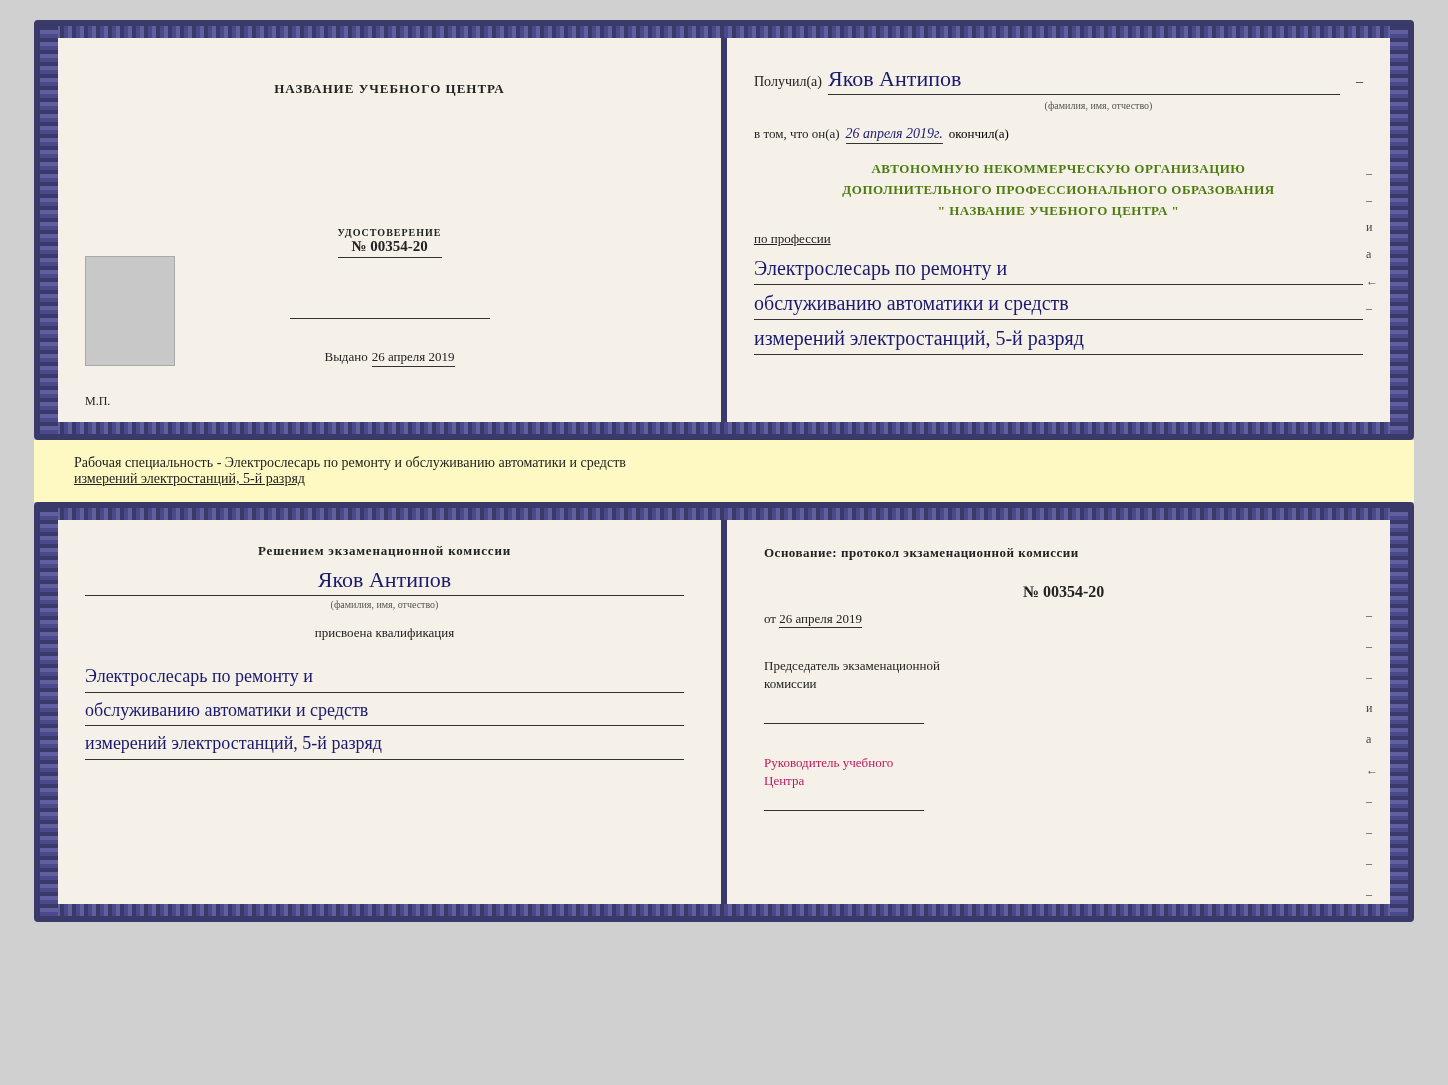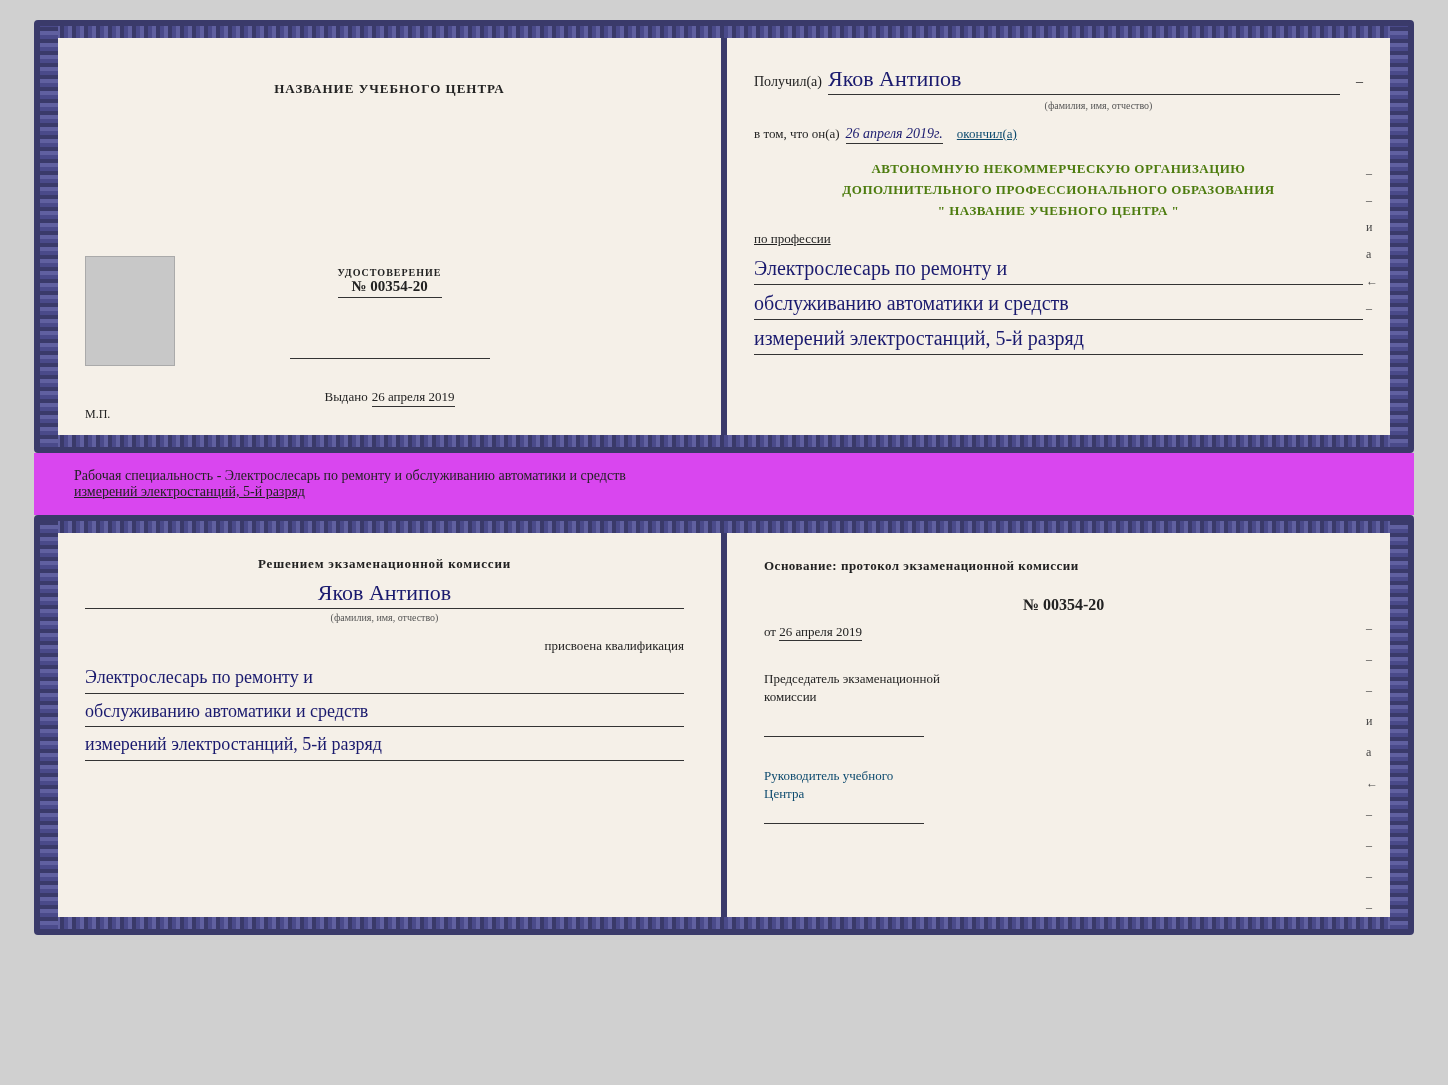--- a/index.html
+++ b/index.html
@@ -111,21 +111,20 @@
     .page-right {
       padding: 30px 45px 40px 30px;
     }
 
     
     .center-name {
       font-size: 13px;
       font-weight: bold;
       letter-spacing: 1px;
       text-align: center;
-      margin-bottom: 40px;
       margin-top: 10px;
       color: #222;
     }
 
     .udostoverenie-block {
       text-align: center;
       margin-bottom: 30px;
     }
 
     .udostoverenie-title {
@@ -258,21 +257,21 @@
       border-bottom: 1px solid #333;
       margin-bottom: 2px;
     }
 
     
     .middle-text {
       width: 100%;
       padding: 15px 40px;
       font-size: 14px;
       color: #222;
-      background: #d946ef;
+      background: #fef9c3;
     }
 
     
     .qualification-book {
       display: flex;
       width: 100%;
       background: #f5f0e8;
       border: 6px solid #3a3a6a;
       border-radius: 4px;
       min-height: 420px;
@@ -325,23 +324,23 @@
 
     .fio-hint2 {
       font-size: 10px;
       color: #555;
       text-align: center;
       margin-bottom: 15px;
     }
 
     .prisvoena-text {
       font-size: 13px;
-      text-align: right;
-      color: #222;
-      margin-bottom: 8px;
+      text-align: center;
+      color: #222;
+      margin-bottom: 20px;
     }
 
     .qual-profession {
       font-family: 'Segoe Script', 'Brush Script MT', cursive;
       font-size: 18px;
       color: #1a1a6e;
       line-height: 1.7;
     }
 
     .qual-line {
@@ -418,21 +417,21 @@
 
     .signature-line {
       border-bottom: 1px solid #333;
       width: 160px;
       margin-top: 20px;
       margin-bottom: 30px;
     }
 
     .rukovoditel-label {
       font-size: 13px;
-      color: #0c4a6e;
+      color: #be185d;
       line-height: 1.4;
     }
   </style>
 </head>
 <body>
 
 <div class="certificate-container">
 
   <div class="diploma-book">
     <div class="top-strip"></div>
@@ -466,21 +465,21 @@
       <div class="poluchil-row">
         <span class="poluchil-label">Получил(а)</span>
         <span class="handwritten-name">Яков Антипов</span>
         <span style="font-size:14px; color:#222; margin-left: 10px;">–</span>
       </div>
       <div class="fio-hint">(фамилия, имя, отчество)</div>
 
       <div class="vtom-row">
         <span class="vtom-label">в том, что он(а)</span>
         <span class="vtom-date">26 апреля 2019г.</span>
-        <span style="font-size:13px; color:#0c4a6e; margin-left:8px;text-decoration:underline;">окончил(а)</span>
+        <span style="font-size:13px; color:#000000; ">окончил(а)</span>
       </div>
 
       <div class="org-block">
         <div>АВТОНОМНУЮ НЕКОММЕРЧЕСКУЮ ОРГАНИЗАЦИЮ</div>
         <div>ДОПОЛНИТЕЛЬНОГО ПРОФЕССИОНАЛЬНОГО ОБРАЗОВАНИЯ</div>
         <div>"  НАЗВАНИЕ УЧЕБНОГО ЦЕНТРА  "</div>
       </div>
 
       <div style="position:absolute; right:30px; top:140px; display:flex; flex-direction:column; gap:12px; font-size:12px; color:#444;">
         <span>–</span>

